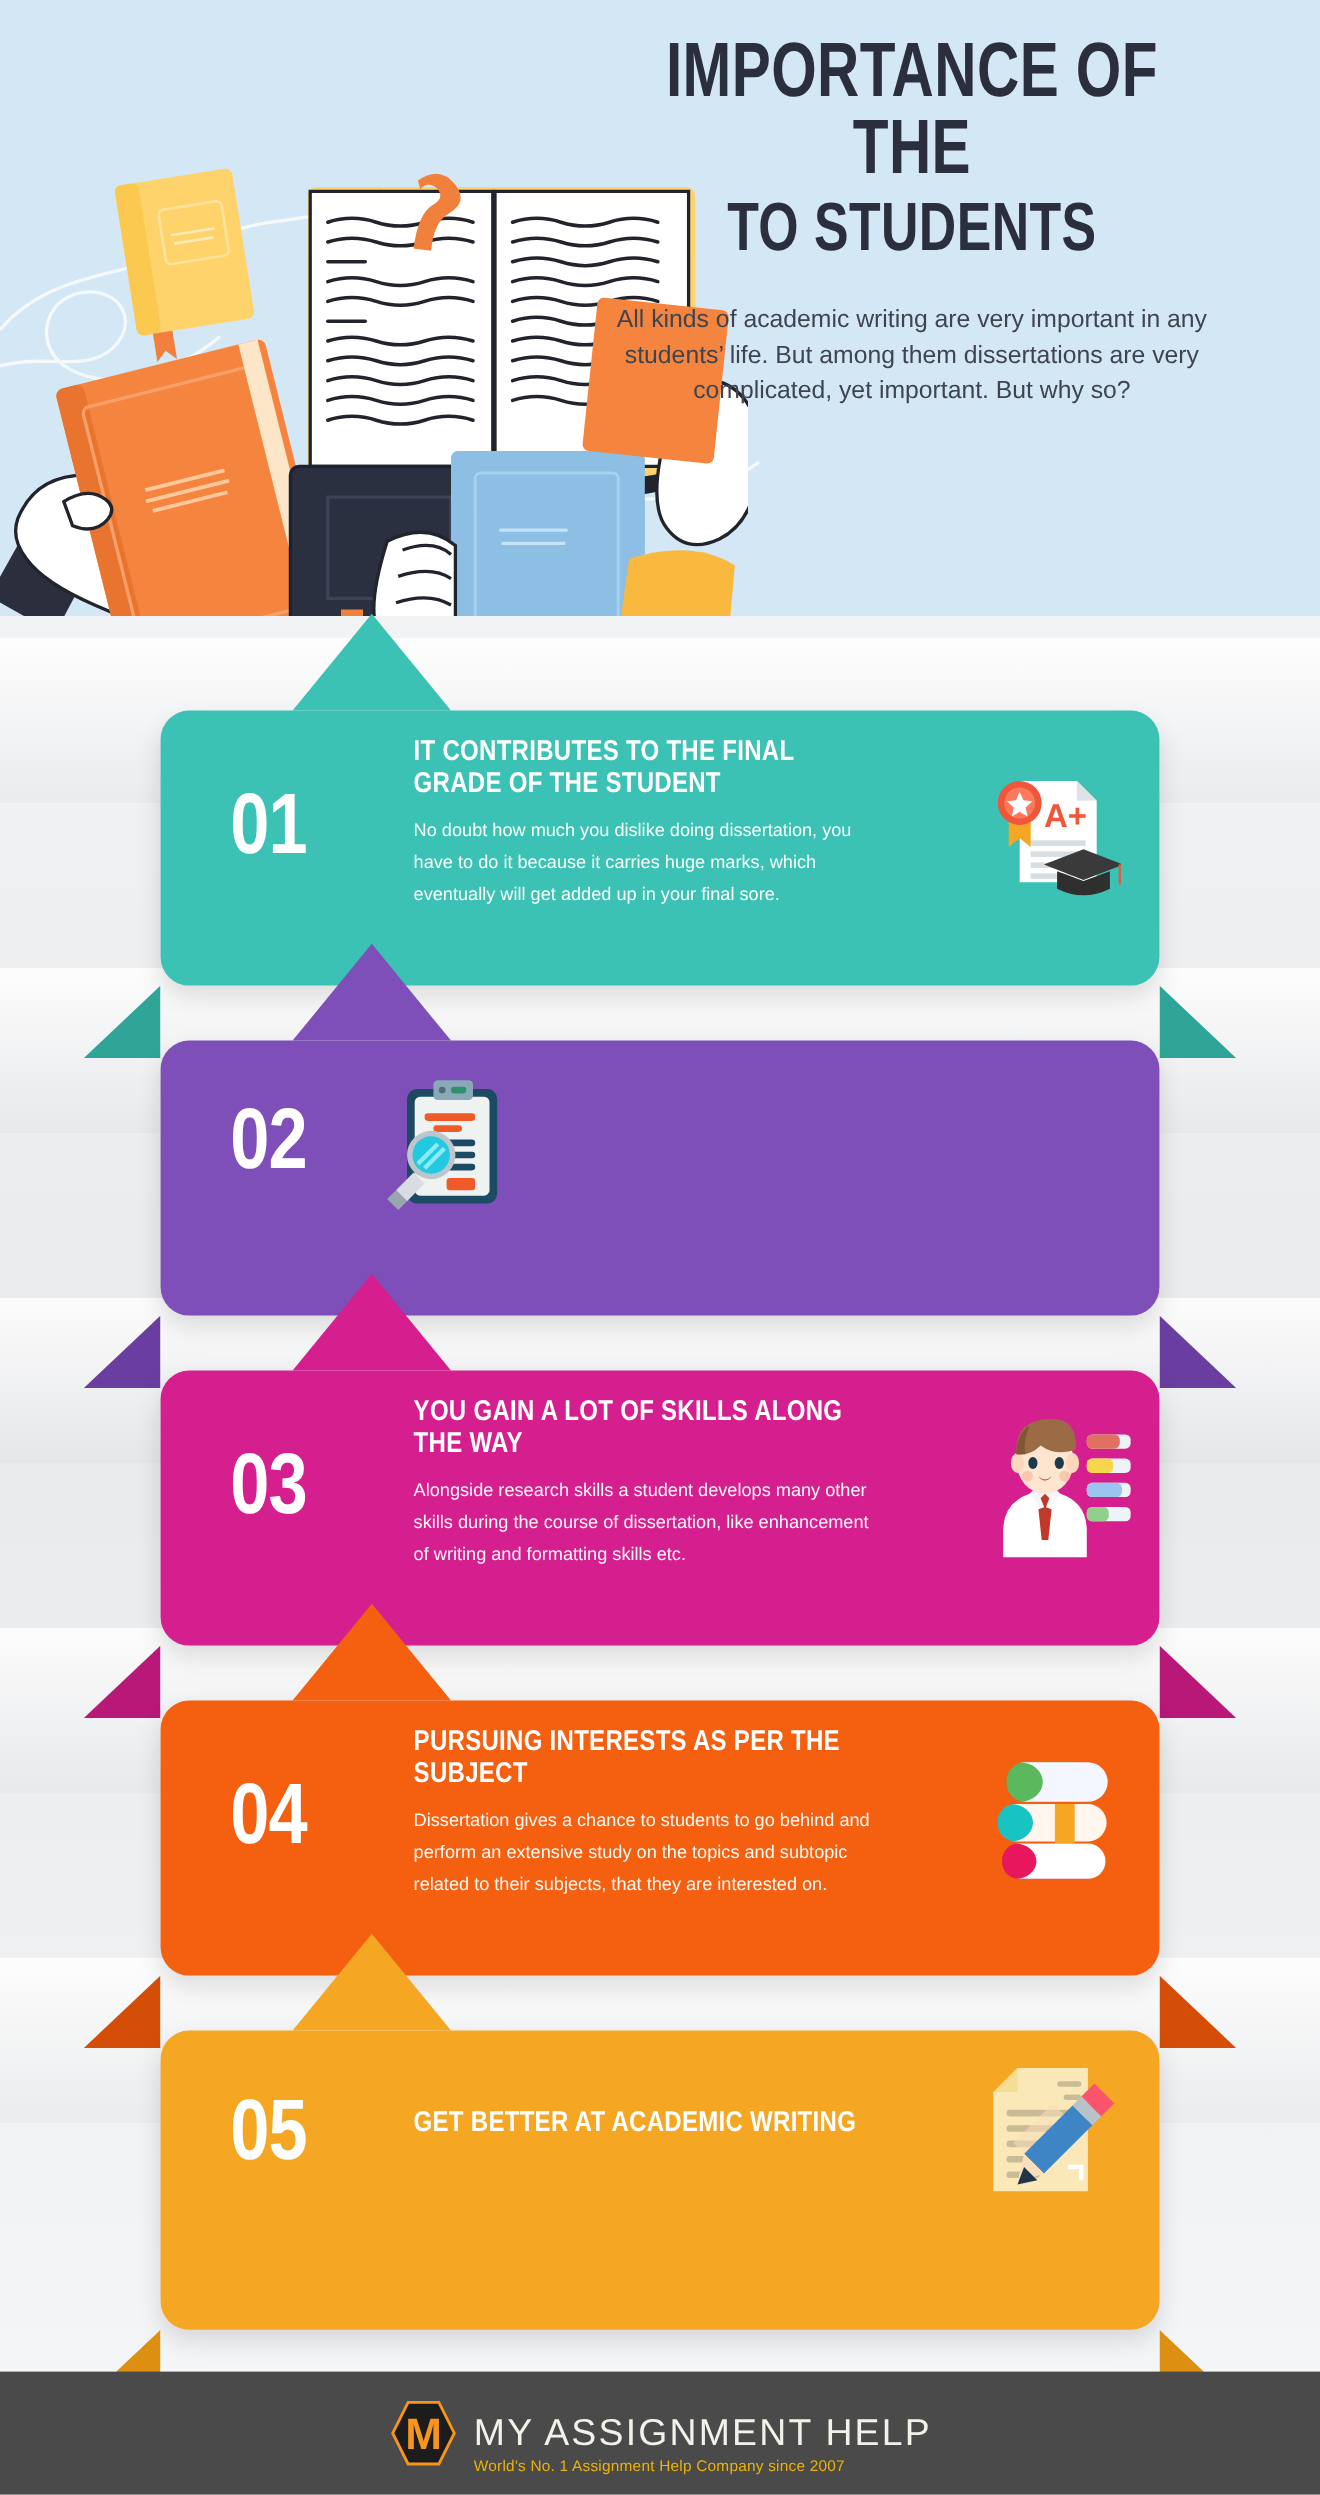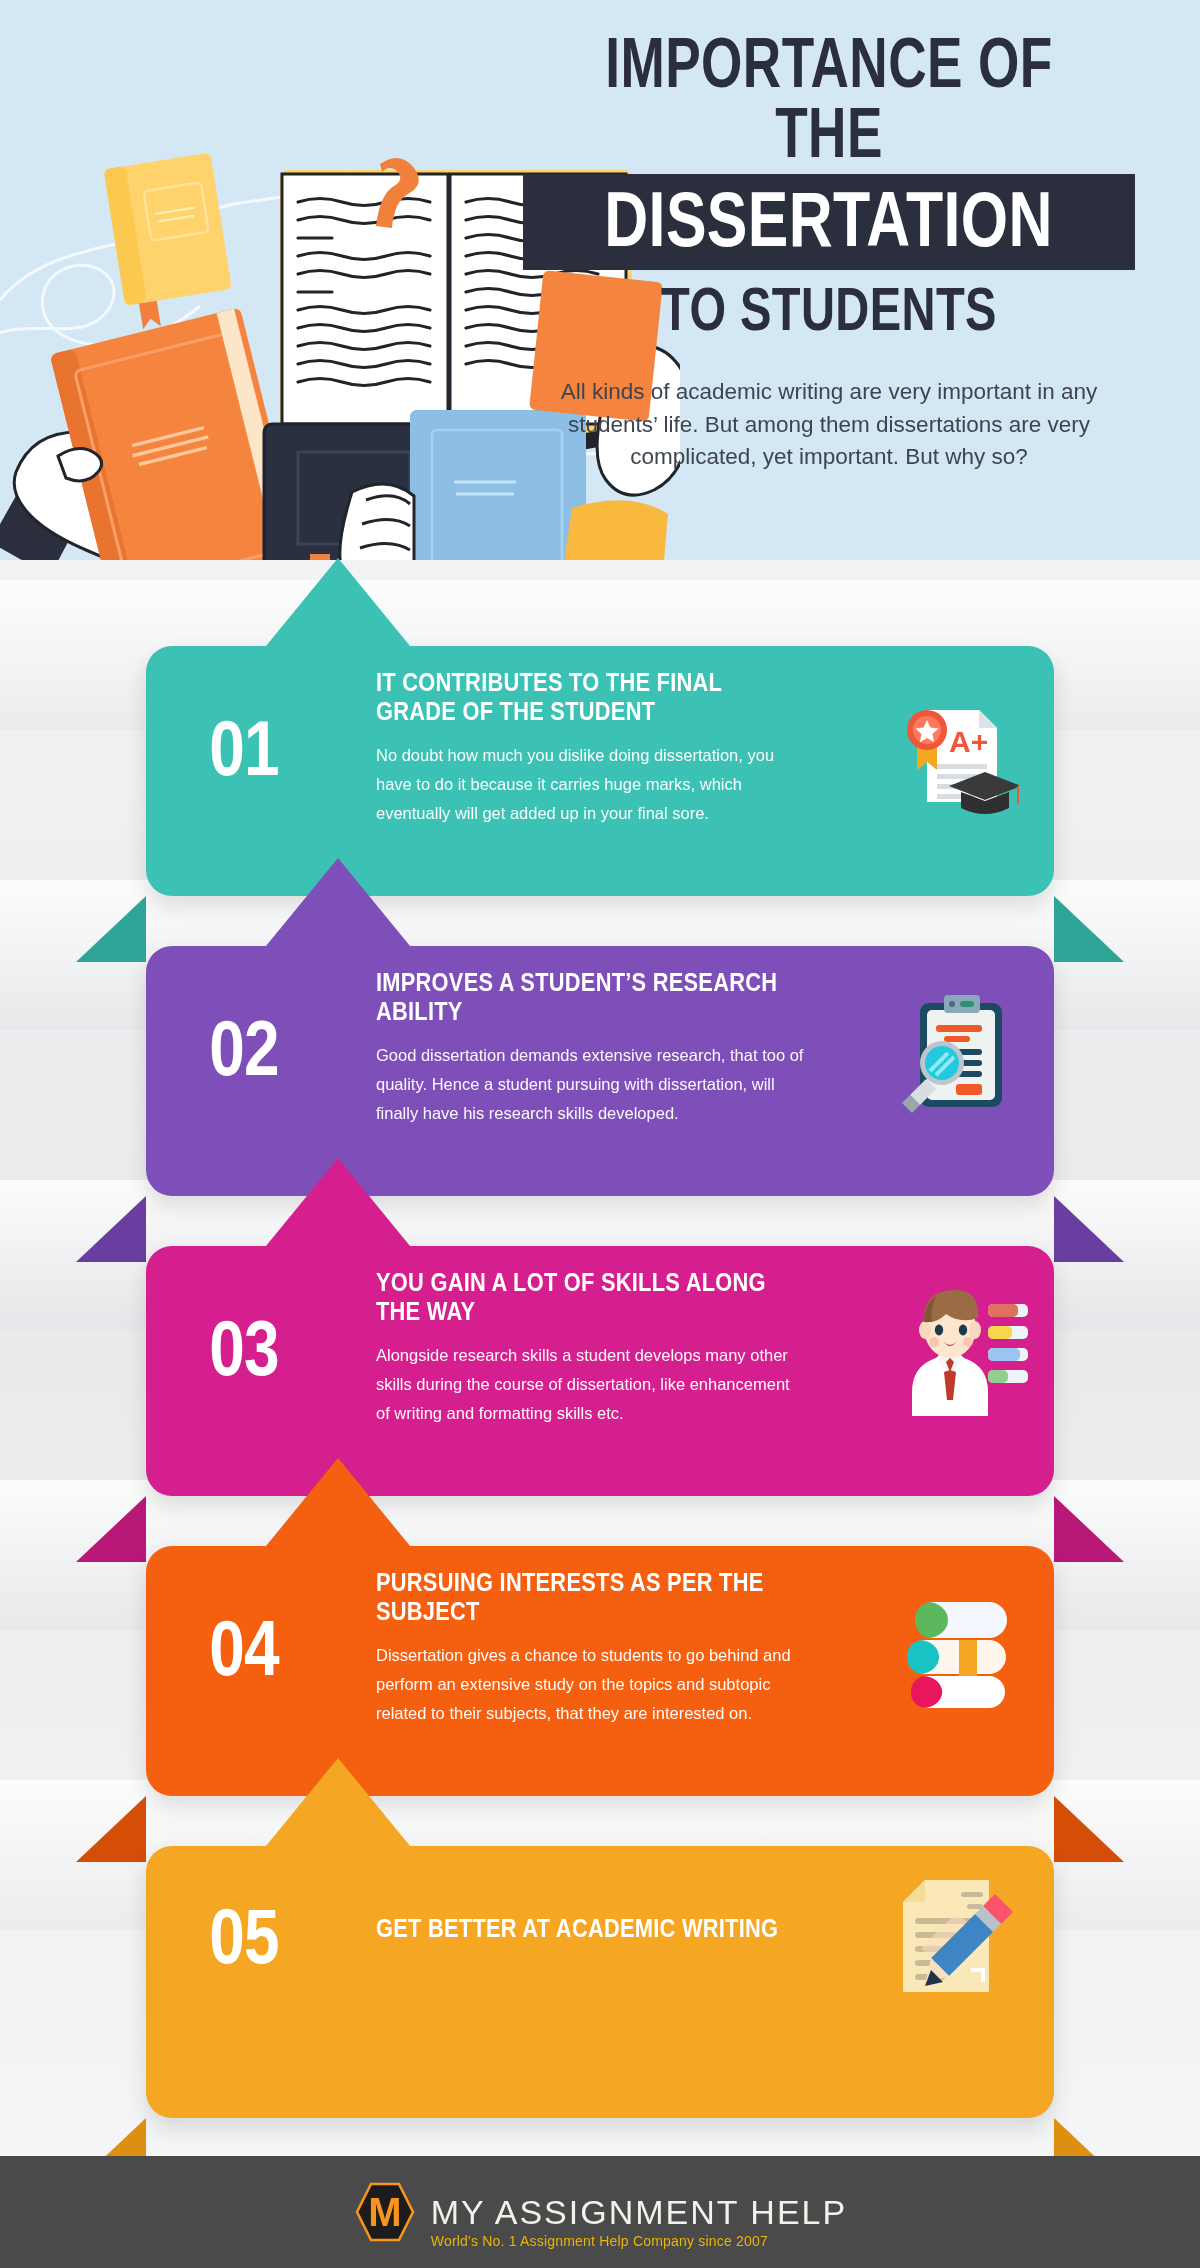--- a/index.html
+++ b/index.html
@@ -217,23 +217,20 @@
         <path d="M592,456 q58,-18 96,6 l-8,92 l-102,0 z" fill="#f9b93f"></path>
       </g>
 
       <g>
         <rect x="556" y="224" width="120" height="140" rx="6" fill="#f5843f" transform="rotate(6 616 294)"></rect>
       </g>
     </svg>
 
     <div class="hero-text">
       <div class="title-line1" style="color: rgb(43, 46, 61);">IMPORTANCE OF THE</div>
-      <div class="title-box" style="background: rgb(43, 46, 61);">
-        <span class="title-line2">DISSERTATION</span>
-      </div>
       <div class="title-line3" style="color: rgb(43, 46, 61);">TO STUDENTS</div>
       <div class="hero-sub">All kinds of academic writing are very important in any students’ life. But among them dissertations are very complicated, yet important. But why so?</div>
     </div>
   </div>
 
   <div class="body-bg">
     <div class="band" style="top:20px;"></div>
     <div class="band" style="top:320px;"></div>
     <div class="band" style="top:620px;"></div>
     <div class="band" style="top:920px;"></div>
@@ -277,24 +274,20 @@
     </div>
     <div class="tail left" id="t0l" style="top: 250px; background: rgb(47, 165, 152);"></div>
     <div class="tail right" id="t0r" style="top: 250px; background: rgb(47, 165, 152);"></div>
   </div>
 
   <div class="card-wrap" style="top:946px;">
     <div class="card" id="c1" style="top: 0px; height: 250px; background: rgb(126, 79, 184);">
       <div class="arrow" id="a1" style="border-bottom: 88px solid rgb(126, 79, 184);"></div>
       <div class="card-inner">
         <div class="num">02</div>
-        <div class="body-col">
-          <div class="card-title">IMPROVES A STUDENT’S RESEARCH ABILITY</div>
-          <div class="card-desc">Good dissertation demands extensive research, that too of quality. Hence a student pursuing with dissertation, will finally have his research skills developed.</div>
-        </div>
         <div class="icon-col">
           <svg width="134" height="134" viewBox="0 0 134 134">
             <rect x="34" y="22" width="82" height="104" rx="9" fill="#1d4a63"></rect>
             <rect x="41" y="29" width="68" height="90" rx="5" fill="#eef2f1"></rect>
             <rect x="58" y="14" width="36" height="18" rx="4" fill="#8aa9b8"></rect>
             <circle cx="66" cy="23" r="3" fill="#4c6c7d"></circle>
             <rect x="74" y="20" width="14" height="6" rx="3" fill="#2f8f6f"></rect>
             <g>
               <rect x="50" y="44" width="46" height="7" rx="3" fill="#f05a28"></rect>
               <rect x="58" y="55" width="26" height="6" rx="3" fill="#f05a28"></rect>

